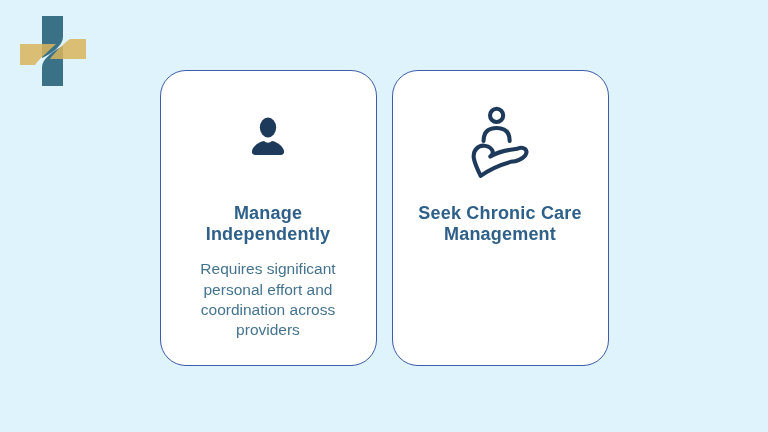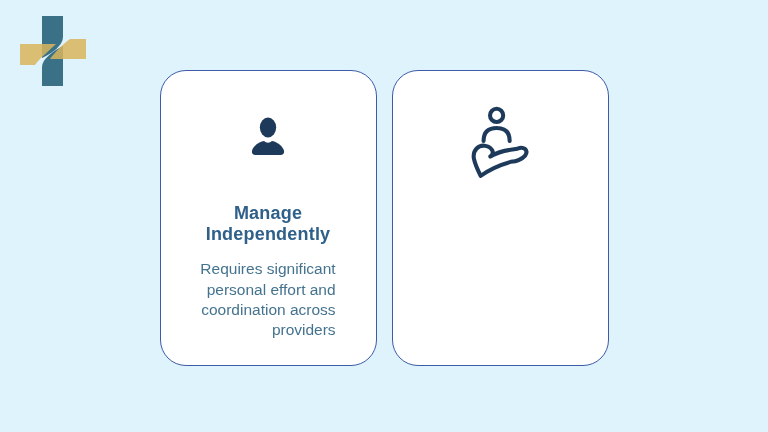--- a/index.html
+++ b/index.html
@@ -64,21 +64,20 @@
     white-space: pre-line;
     letter-spacing: 0.2px;
   }
 
   .card-desc {
     margin: 14px 0 0 0;
     font-size: 15.5px;
     line-height: 1.3;
     color: #44738F;
     white-space: pre-line;
-    text-align: right;
   }
 </style>
 </head>
 <body>
 
 <div class="stage">
 
   <svg class="logo" viewBox="0 0 68 74" aria-hidden="true">
     <path class="teal" d="M23 2 H44 V23 C44 31 34 39 23 44 Z"></path>
     <path class="teal" d="M44 72 H23 V53 C23 45 34 37 44 32 Z"></path>
@@ -106,16 +105,18 @@
     <section class="card">
       <div class="icon-wrap">
         <svg class="care-icon-svg" viewBox="0 0 62 74" width="60" height="72" aria-hidden="true" fill="none" stroke-width="4.2" stroke-linecap="round" stroke-linejoin="round">
           <g stroke="#1E3A5B">
             <circle cx="27.5" cy="9.5" r="6.8"></circle>
             <path d="M14 36 C14 26.5 19 22.5 27.5 22.5 C36 22.5 41 26.5 41 36"></path>
             <path d="M11 72 C8 66 5 60 4 54 C2.6 45.5 9 39.5 16 41 C23 42.5 26 48.5 21 52 C27.5 48 34.5 46 42 45 L49 44 C55 41 61 45 57 51 C53 55.5 47 57 42 57.5 C33 60 22 64 11 72 Z"></path>
           </g>
         </svg>
       </div>
+      <h2 class="card-title">Seek Chronic Care
+Management</h2>
     </section>
 
   </div>
 </div>
 
 </body></html>

